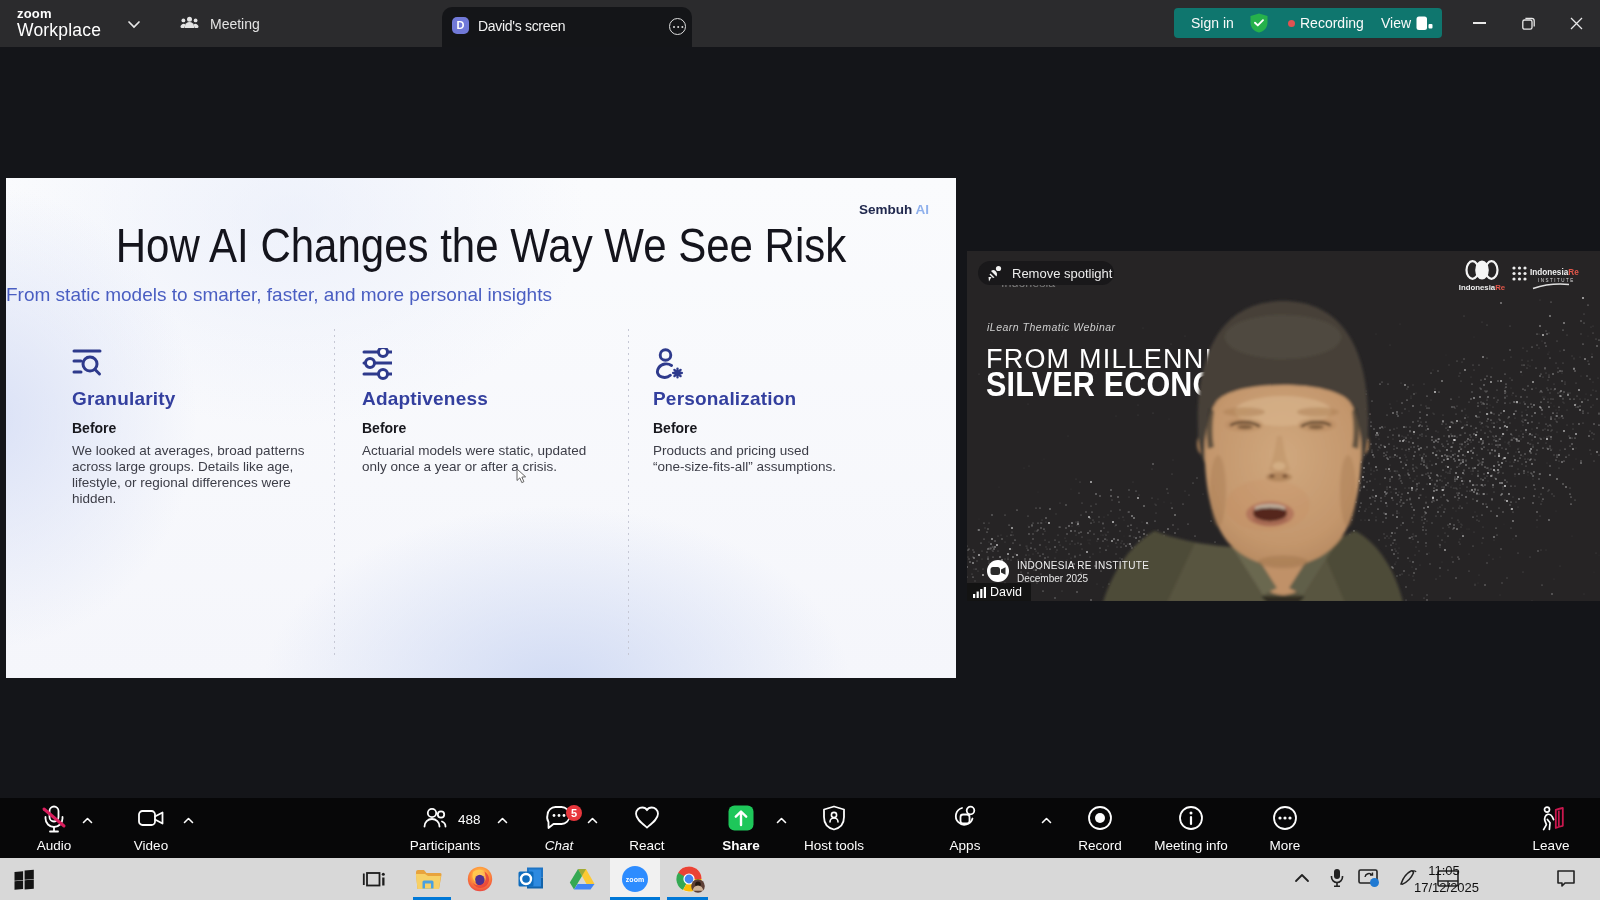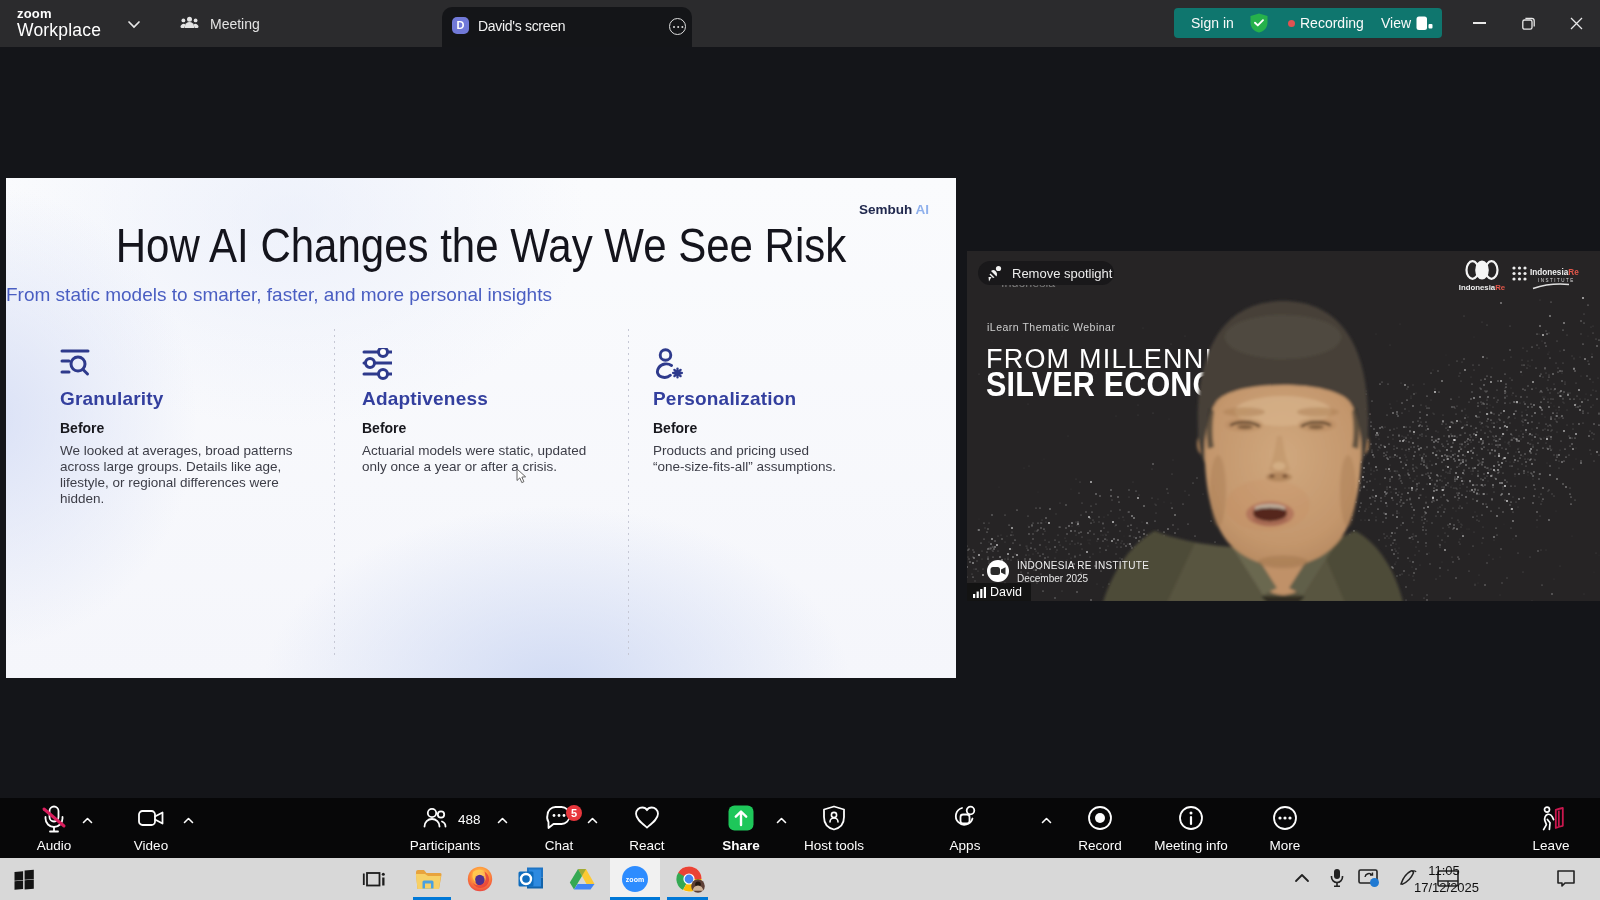--- a/index.html
+++ b/index.html
@@ -40,21 +40,21 @@
 #slide-sub { position:absolute; left:0; top:106px; width:100%; text-align:left; font-size:19px; color:#4a5ec2; }
 .sep { position:absolute; top:151px; height:330px; width:1px; background:repeating-linear-gradient(180deg,#c6c8d5 0px,#c6c8d5 2.5px,rgba(0,0,0,0) 2.5px,rgba(0,0,0,0) 6px); }
 .col { position:absolute; top:170px; width:260px; }
 .col h3 { position:absolute; left:0; top:40px; font-size:19px; font-weight:bold; color:#333f9e; letter-spacing:0.2px; }
 .col .before { position:absolute; left:0; top:72px; font-size:14px; font-weight:bold; color:#17171d; }
 .col .body { position:absolute; left:0; top:95px; font-size:13.5px; color:#3c3d47; line-height:16px; letter-spacing:0; width:260px; }
 #cursor { position:absolute; left:510px; top:290px; }
 
 
 #video { position:absolute; left:967px; top:251px; width:633px; height:350px; background:#262425; overflow:hidden; }
-#v-ilearn { position:absolute; left:20px; top:70px; font-size:10.5px; letter-spacing:0.5px; color:#cfcfcf; }
+#v-ilearn { position:absolute; left:20px; top:70px; font-size:10.5px; letter-spacing:0.5px; color:#cfcfcf;font-style:italic; }
 #v-line1 { position:absolute; left:19px; top:93px; font-size:27px; font-weight:500; letter-spacing:1.2px; color:#fff; }
 #v-line2 { position:absolute; left:19px; top:113px; font-size:35.5px; font-weight:800; letter-spacing:0.2px; color:#fff; transform:scaleX(0.86); transform-origin:left; white-space:nowrap; }
 #v-pill { position:absolute; left:11px; top:10px; width:136px; height:24px; background:#19181a; border-radius:12px; color:#ececec; font-size:13px; white-space:nowrap; }
 #v-pill .t { position:absolute; left:34px; top:4.5px; }
 #v-water { position:absolute; left:34px; top:25px; font-size:12.5px; color:#8a8a8a; opacity:0.85; }
 #v-logo1 { position:absolute; left:490px; top:8px; }
 #v-logo2 { position:absolute; left:544px; top:12px; }
 #v-inst { position:absolute; left:19px; top:308px; }
 #v-inst .l1 { position:absolute; left:31px; top:1px; font-size:10px; color:#f0f0f0; letter-spacing:0.3px; white-space:nowrap;text-align:center; }
 #v-inst .l2 { position:absolute; left:31px; top:14px; font-size:10px; color:#e6e6e6; white-space:nowrap; }
@@ -128,21 +128,21 @@
       </svg>
 </div>
 
 <div id="slide">
   <div id="sembuh">Sembuh <span>AI</span></div>
   <div id="slide-title">How AI Changes the Way We See Risk</div>
   <div id="slide-sub">From static models to smarter, faster, and more personal insights</div>
   <div class="sep" style="left:328px;"></div>
   <div class="sep" style="left:622px;"></div>
 
-  <div class="col" style="left:54px;text-decoration:underline;">
+  <div class="col" style="left:66px;text-decoration:underline;">
     <svg width="30" height="32" viewBox="0 0 30 32">
       <g stroke="#2e3a8c" stroke-width="3" fill="none" stroke-linecap="round">
         <path d="M2 3 H28"></path>
             <path d="M2 13 H9"></path>
             <path d="M2 24 H9"></path>
         <circle cx="18" cy="16" r="7"></circle>
             <path d="M23 21.5 L27.5 26"></path>
       </g>
     </svg>
     <h3>Granularity</h3>
@@ -2558,21 +2558,21 @@
   <circle cx="19" cy="9.5" r="3.2"></circle>
   <path d="M20 16.5 a5.5 5.5 0 0 1 3.5 5"></path>
  </g>
 </svg>
 <div class="lab">Participants</div>
       </div>
 <div class="abs" style="left:458px;top:14px;color:#fdfdfd;font-size:13.5px;">488</div>
 <svg class="chev" style="left:497px;top:19px;" width="11" height="7" viewBox="0 0 11 7">
         <path d="M1.5 5.5 L5.5 1.5 L9.5 5.5" stroke="#fdfdfd" stroke-width="1.6" fill="none" stroke-linecap="round" stroke-linejoin="round"></path>
       </svg>
-<div class="titem" style="left:529px; width:60px;">
+<div class="titem" style="left:529px; width:60px;font-style:italic;">
 <svg class="ic" width="27" height="26" viewBox="0 0 27 26">
  <g stroke="#fdfdfd" stroke-width="1.8" fill="none" stroke-linecap="round" stroke-linejoin="round">
   <path d="M2 10 a8 8 0 0 1 8 -8 h6 a8 8 0 0 1 8 8 v1 a8 8 0 0 1 -8 8 h-8 l-5 4 v-6 a8.5 8.5 0 0 1 -1 -7 z"></path>
  </g>
  <g fill="#fdfdfd">
             <circle cx="8.5" cy="10.5" r="1.4"></circle>
             <circle cx="13.5" cy="10.5" r="1.4"></circle>
             <circle cx="18.5" cy="10.5" r="1.4"></circle>
           </g>
 </svg>

